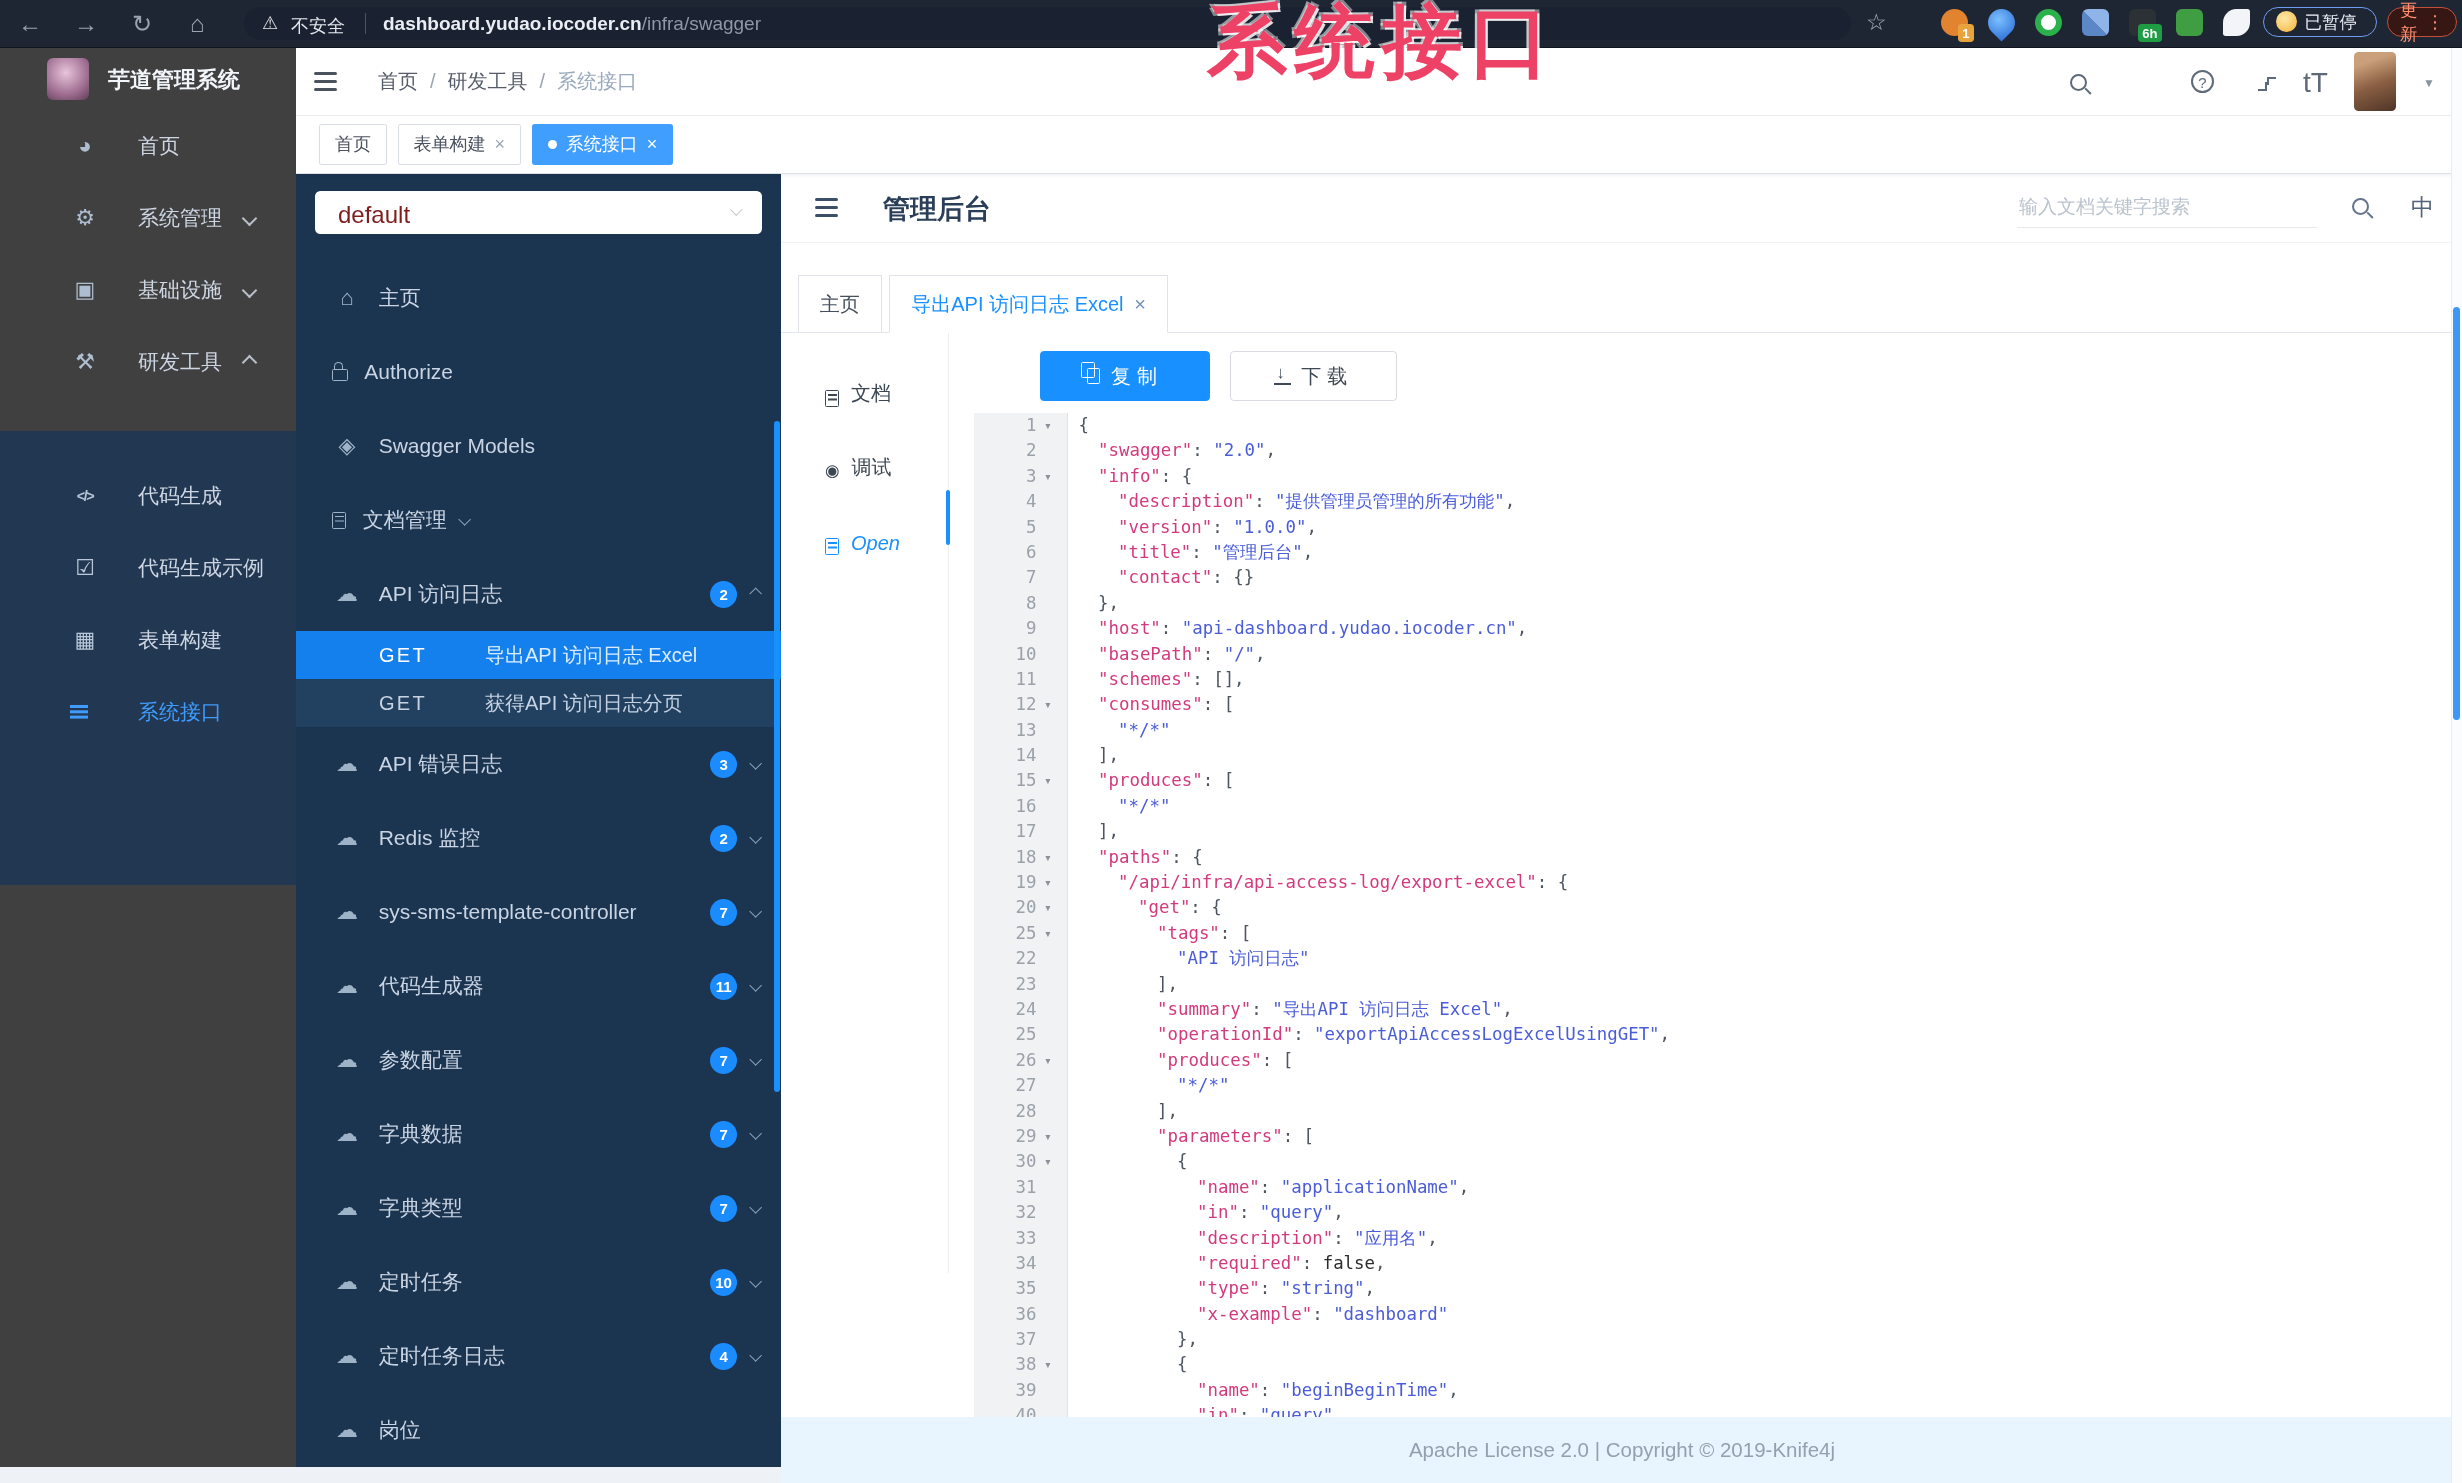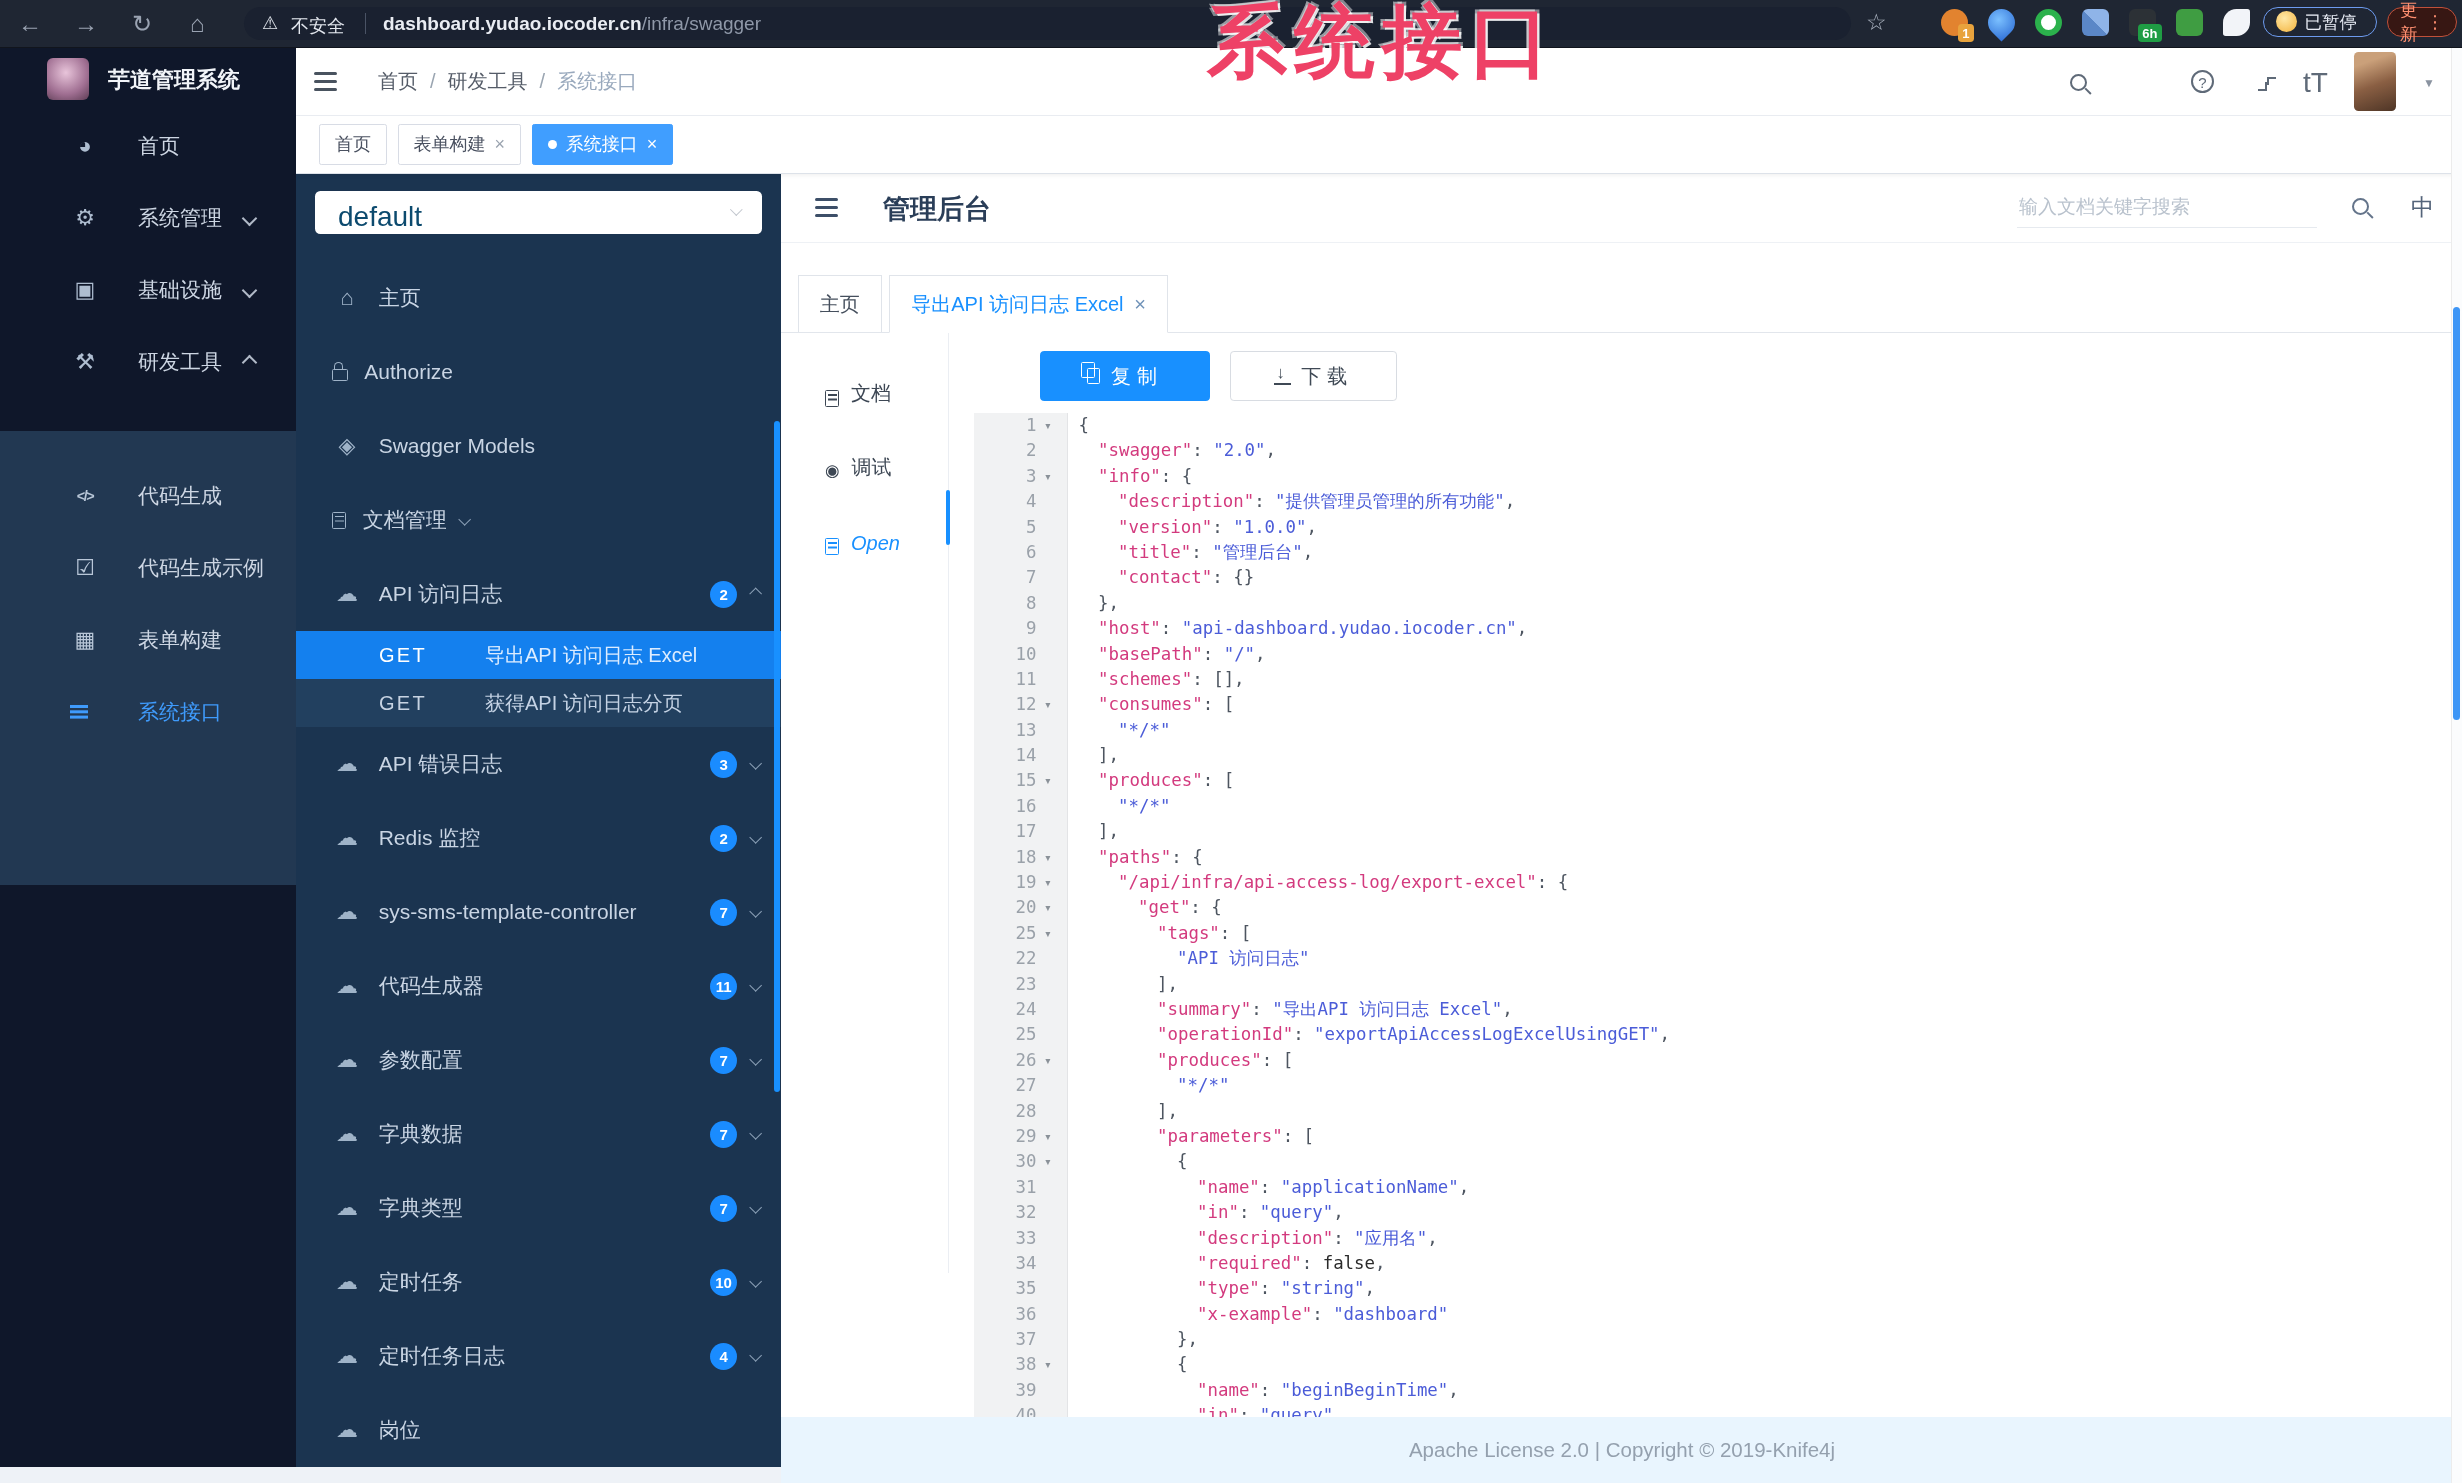--- a/index.html
+++ b/index.html
@@ -28,21 +28,21 @@
   .ext .bdg.green{background:#1f9d44;}
   .pill{position:absolute;top:6.8px;height:30px;border-radius:16.7px;display:flex;align-items:center;padding:0 12px;box-sizing:border-box;font-size:17.4px;}
   .pill.pause{left:2263px;width:114px;border:1.5px solid #6d9bef;color:#e8ecf5;gap:7.6px;}
   .pill.pause .face{width:21px;height:21px;border-radius:50%;background:radial-gradient(circle at 40% 35%,#ffe9a8,#f3b23b);display:inline-block;}
   .pill.update{left:2387px;width:70px;border:1.5px solid #c0503a;background:#371713;color:#ff8f70;gap:6px;justify-content:center;}
   .pill.update .dots{font-size:18px;color:#ff8f70;}
   
   .annotation{position:absolute;left:1207px;top:-10.6px;z-index:40;font-size:80px;font-weight:bold;color:#ee4166;letter-spacing:7.6px;
     text-shadow:2.3px 2.3px 0 rgba(255,255,255,.85),-2.3px -2.3px 0 rgba(255,255,255,.55),2.3px -2.3px 0 rgba(255,255,255,.45),-2.3px 2.3px 0 rgba(255,255,255,.45);}
   
-  .sidebar{position:absolute;left:0;top:47px;width:296px;height:1420px;background:#0f172a;overflow:hidden;}
+  .sidebar{position:absolute;left:0;top:47px;width:296px;height:1420px;background:#404040;overflow:hidden;}
   .logo{position:absolute;left:0;top:0;width:296px;height:62px;}
   .lavatar{position:absolute;left:47px;top:10.6px;width:42px;height:42px;border-radius:6px;background:radial-gradient(circle at 45% 35%,#e8c4da,#a06f92 60%,#5e3d55);}
   .ltitle{position:absolute;left:108px;top:18px;font-size:22px;font-weight:bold;color:#f2f5f9;}
   #sb-items{position:absolute;left:0;top:63px;width:296px;}
   .sbrow{height:72px;display:flex;align-items:center;position:relative;color:#cdd6e3;cursor:pointer;}
   .sbrow .sbi{position:absolute;left:70px;width:30px;text-align:center;font-size:22px;color:#aebdd0;display:inline-flex;align-items:center;justify-content:center;}
   .sbrow .sblabel{position:absolute;left:138px;font-size:21px;}
   .sbrow .chev{position:absolute;left:244px;}
   .sbsub{position:absolute;left:0;top:384px;width:296px;height:425px;background:#223852;padding-top:29px;box-sizing:content-box;}
   .sbrow.sub .sbi{color:#b9c7d8;}
@@ -76,21 +76,21 @@
   
   .tagrow{position:absolute;left:296px;top:115px;width:2167px;height:59px;background:#fff;border-bottom:0.8px solid #dde2e9;box-shadow:0 1.5px 3.8px rgba(0,0,0,.05);display:flex;align-items:center;padding-left:23px;box-sizing:border-box;gap:10.6px;z-index:4;}
   .tag{height:39px;display:inline-flex;align-items:center;padding:0 15px;border:0.8px solid #d8dce5;border-radius:2.3px;font-size:18px;color:#4a5160;background:#fff;cursor:pointer;}
   .tag .tclose{margin-left:9px;font-size:18px;color:#9aa3af;}
   .tag.active{background:#409eff;border-color:#409eff;color:#fff;}
   .tag.active .tclose{color:#fff;}
   .tdot{width:9px;height:9px;border-radius:50%;background:#fff;margin-right:9px;display:inline-block;}
   
   .k4panel{position:absolute;left:296px;top:174px;width:485px;height:1293px;background:#1b3450;overflow:hidden;}
   .kselect{position:absolute;left:19px;top:17.4px;width:447px;height:43px;background:#fff;border-radius:5.3px;box-sizing:border-box;}
-  .kselect .kseltext{position:absolute;left:23px;top:10px;font-size:28px;color:#0c4a6e;}
+  .kselect .kseltext{position:absolute;left:23px;top:10px;font-size:24px;color:#7f1d1d;}
   .kselect .chev{position:absolute;right:21px;top:13.6px;color:#b6bcc4;width:7.6px;height:7.6px;border-width:1.9px;}
   #k4-menu{position:absolute;left:0;top:87px;width:485px;}
   .krow{height:74px;display:flex;align-items:center;padding:0 21px 0 36px;box-sizing:border-box;color:#c9d5e4;cursor:pointer;position:relative;}
   .krow .ki{width:30px;margin-right:16.7px;font-size:22px;color:#9fb3c8;display:inline-flex;align-items:center;justify-content:center;}
   .krow .klabel{font-size:21px;}
   .kbadge{margin-left:auto;min-width:27px;height:27px;border-radius:13.6px;background:#1a8cff;color:#fff;font-size:15px;display:inline-flex;align-items:center;justify-content:center;padding:0 4.5px;box-sizing:border-box;font-weight:bold;}
   .krow .chev{margin-left:13.6px;width:8.3px;height:8.3px;border-width:1.9px;color:#9fb3c8;}
   .kids{background:#22405f;}
   .kchild{height:48px;display:flex;align-items:center;padding-left:83px;box-sizing:border-box;cursor:pointer;}
   .kmethod{width:106px;font-size:20px;letter-spacing:2.3px;color:#c7d3e2;}

